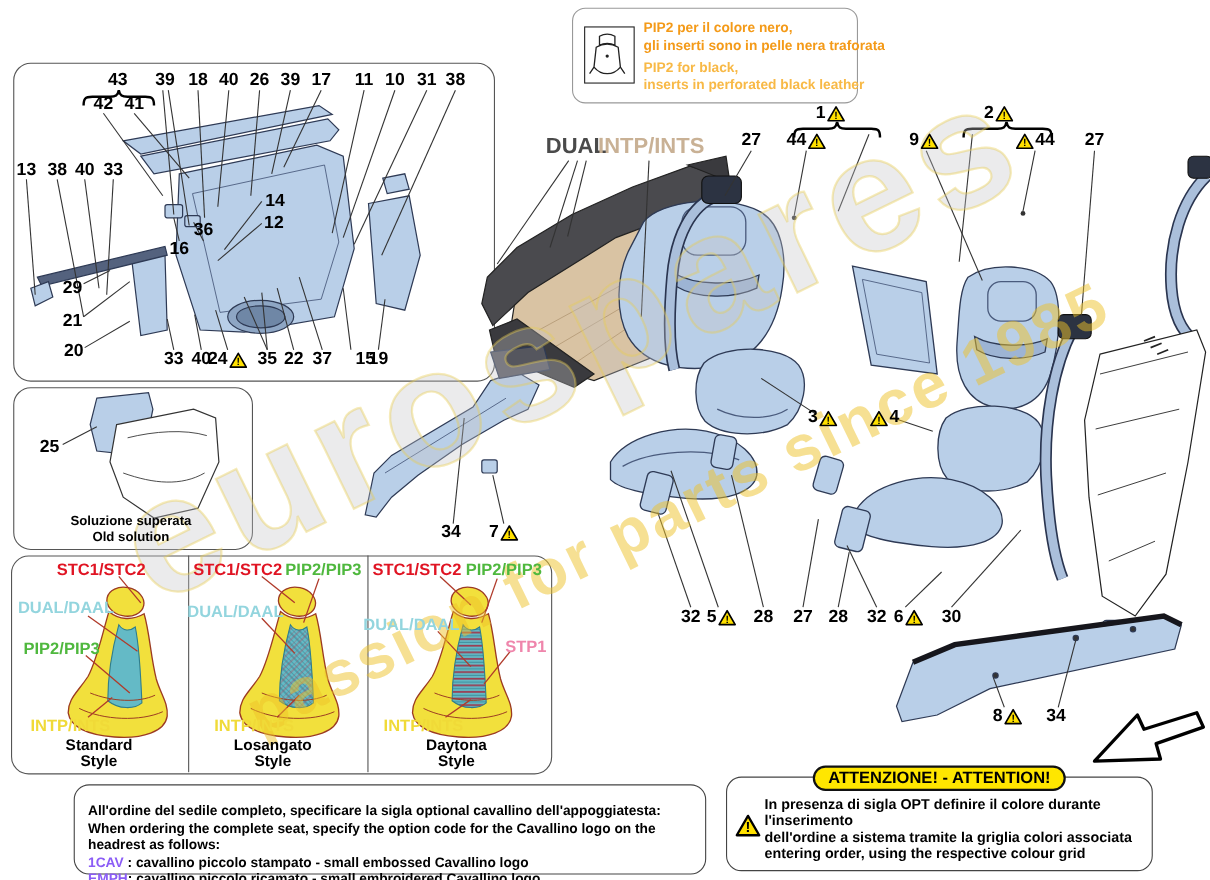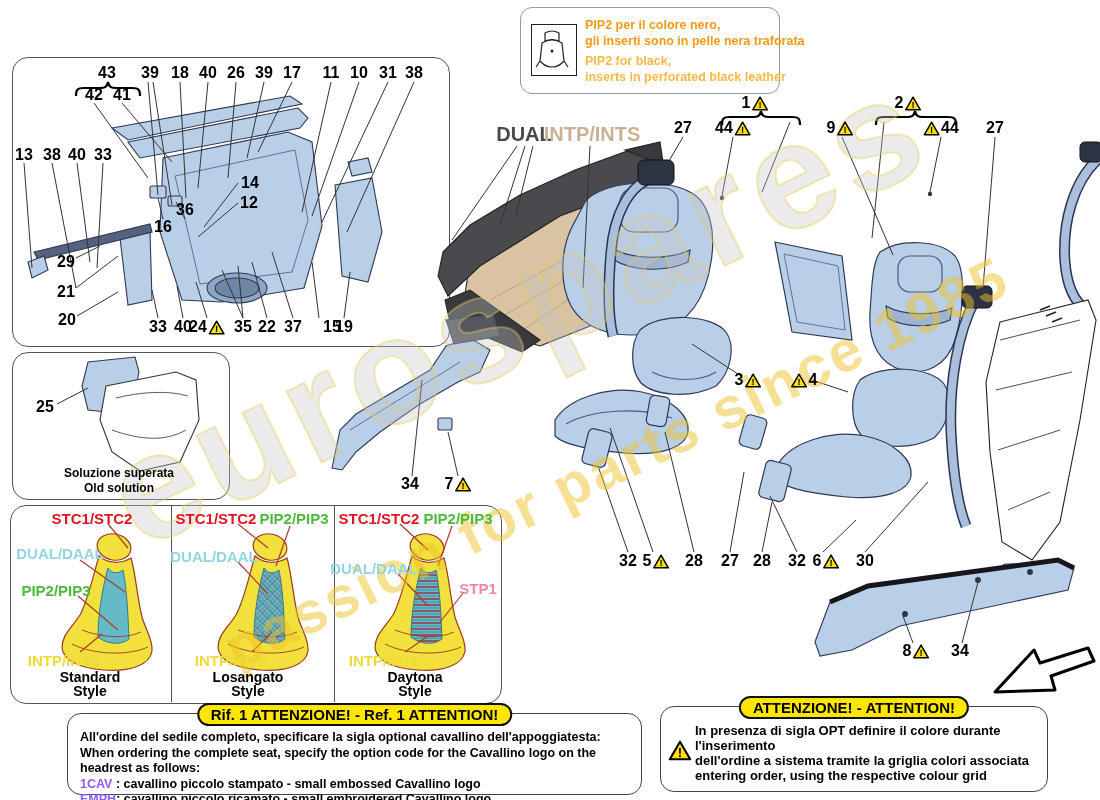--- a/index.html
+++ b/index.html
@@ -522,21 +522,20 @@
           <path d="M8.5 1.2 L15.8 13.8 L1.2 13.8 Z" fill="#FFE000" stroke="#000" stroke-width="1.5" stroke-linejoin="round"></path>
           <text x="8.5" y="12" font-size="9.5" font-weight="bold" text-anchor="middle" fill="#000">!</text>
         </svg>
       </div>
       <div class="callout" style="left: 960px; top: 651px;">
         <span class="cnum">34</span>
       </div>
     </div>
 
   <div class="note-box" style="left:67px;top:713px;width:573px;height:80px;">
-    <div class="pill">Rif. 1 ATTENZIONE! - Ref. 1 ATTENTION!</div>
     <div class="note-body">
       <div>All'ordine del sedile completo, specificare la sigla optional cavallino dell'appoggiatesta:</div>
       <div>When ordering the complete seat, specify the option code for the Cavallino logo on the headrest as follows:</div>
       <div><span class="blue">1CAV</span><span> : cavallino piccolo stampato - small embossed Cavallino logo</span></div>
       <div><span class="blue">EMPH</span><span>: cavallino piccolo ricamato - small embroidered Cavallino logo</span></div>
     </div>
   </div>
 
   <div class="note-box" style="left:660px;top:706px;width:386px;height:84px;">
     <div class="pill">ATTENZIONE! - ATTENTION!</div>

